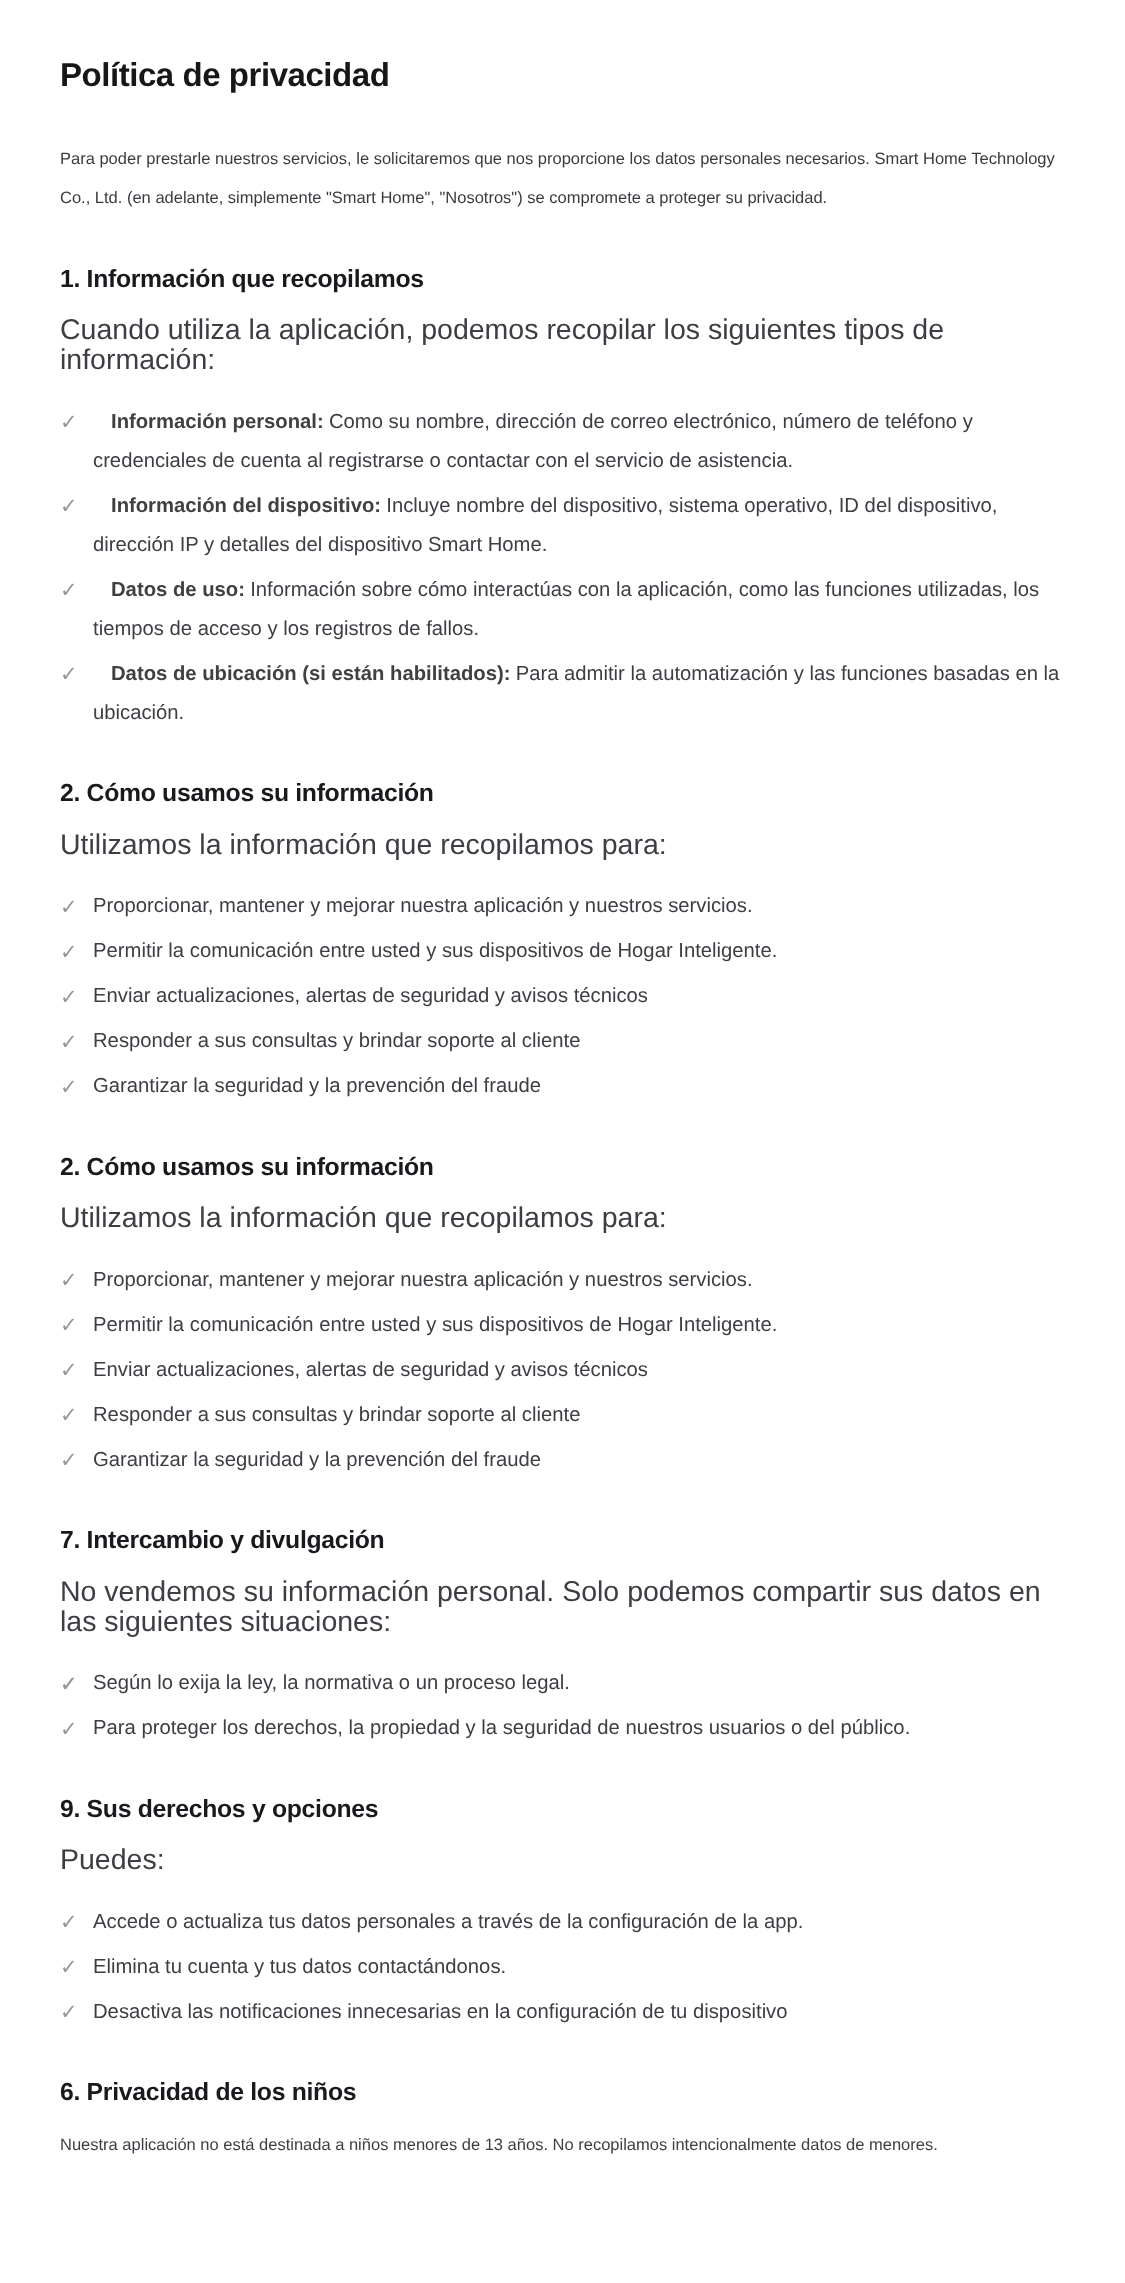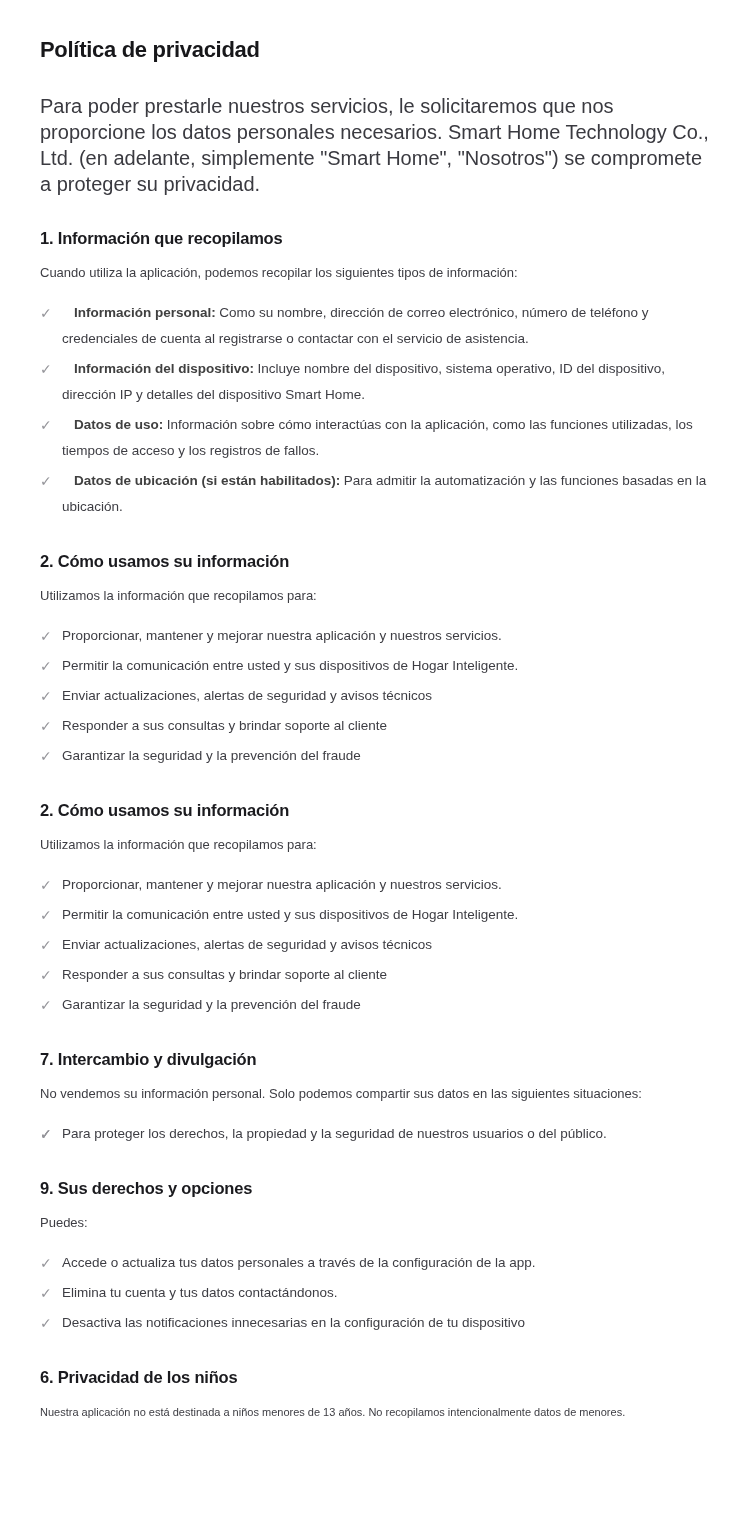--- a/index.html
+++ b/index.html
@@ -16,37 +16,37 @@
   h1.title {
     font-size: 22px;
     line-height: 30px;
     font-weight: 700;
     letter-spacing: -0.3px;
     color: #17171a;
     margin: 0;
   }
   p.lead {
     margin: 28px 0 0 0;
-    font-size: 20px;
+    font-size: 11px;
     line-height: 26px;
     color: #3a3a40;
   }
 
   section.policy-section { margin: 0; }
   section.policy-section h2 {
     margin: 30px 0 0 0;
     font-size: 16.5px;
     line-height: 22px;
     font-weight: 700;
     color: #1a1a1e;
     letter-spacing: -0.2px;
   }
   p.sec-intro {
     margin: 14px 0 0 0;
-    font-size: 13px;
+    font-size: 19px;
     line-height: 20px;
     color: #3d3d43;
   }
 
   ul.checks {
     list-style: none;
     margin: 17px 0 0 0;
     padding: 0;
   }
   ul.checks li {
@@ -116,21 +116,21 @@
           <li><span class="check">✓</span><span>Enviar actualizaciones, alertas de seguridad y avisos técnicos</span></li>
           <li><span class="check">✓</span><span>Responder a sus consultas y brindar soporte al cliente</span></li>
           <li><span class="check">✓</span><span>Garantizar la seguridad y la prevención del fraude</span></li>
         </ul>
       </section>
       <section class="policy-section">
         <h2>7. Intercambio y divulgación</h2>
         <p class="sec-intro">No vendemos su información personal. Solo podemos compartir sus datos en las siguientes situaciones:</p>
         <ul class="checks">
           <li><span class="check">✓</span></li>
-          <li><span class="check">✓</span></li>
+          <li><span class="check">✓</span><span>Según lo exija la ley, la normativa o un proceso legal.</span></li>
           <li><span class="check">✓</span><span>Para proteger los derechos, la propiedad y la seguridad de nuestros usuarios o del público.</span></li>
         </ul>
       </section>
       <section class="policy-section">
         <h2>9. Sus derechos y opciones</h2>
         <p class="sec-intro">Puedes:</p>
         <ul class="checks">
           <li><span class="check">✓</span><span>Accede o actualiza tus datos personales a través de la configuración de la app.</span></li>
           <li><span class="check">✓</span><span>Elimina tu cuenta y tus datos contactándonos.</span></li>
           <li><span class="check">✓</span><span>Desactiva las notificaciones innecesarias en la configuración de tu dispositivo</span></li>

